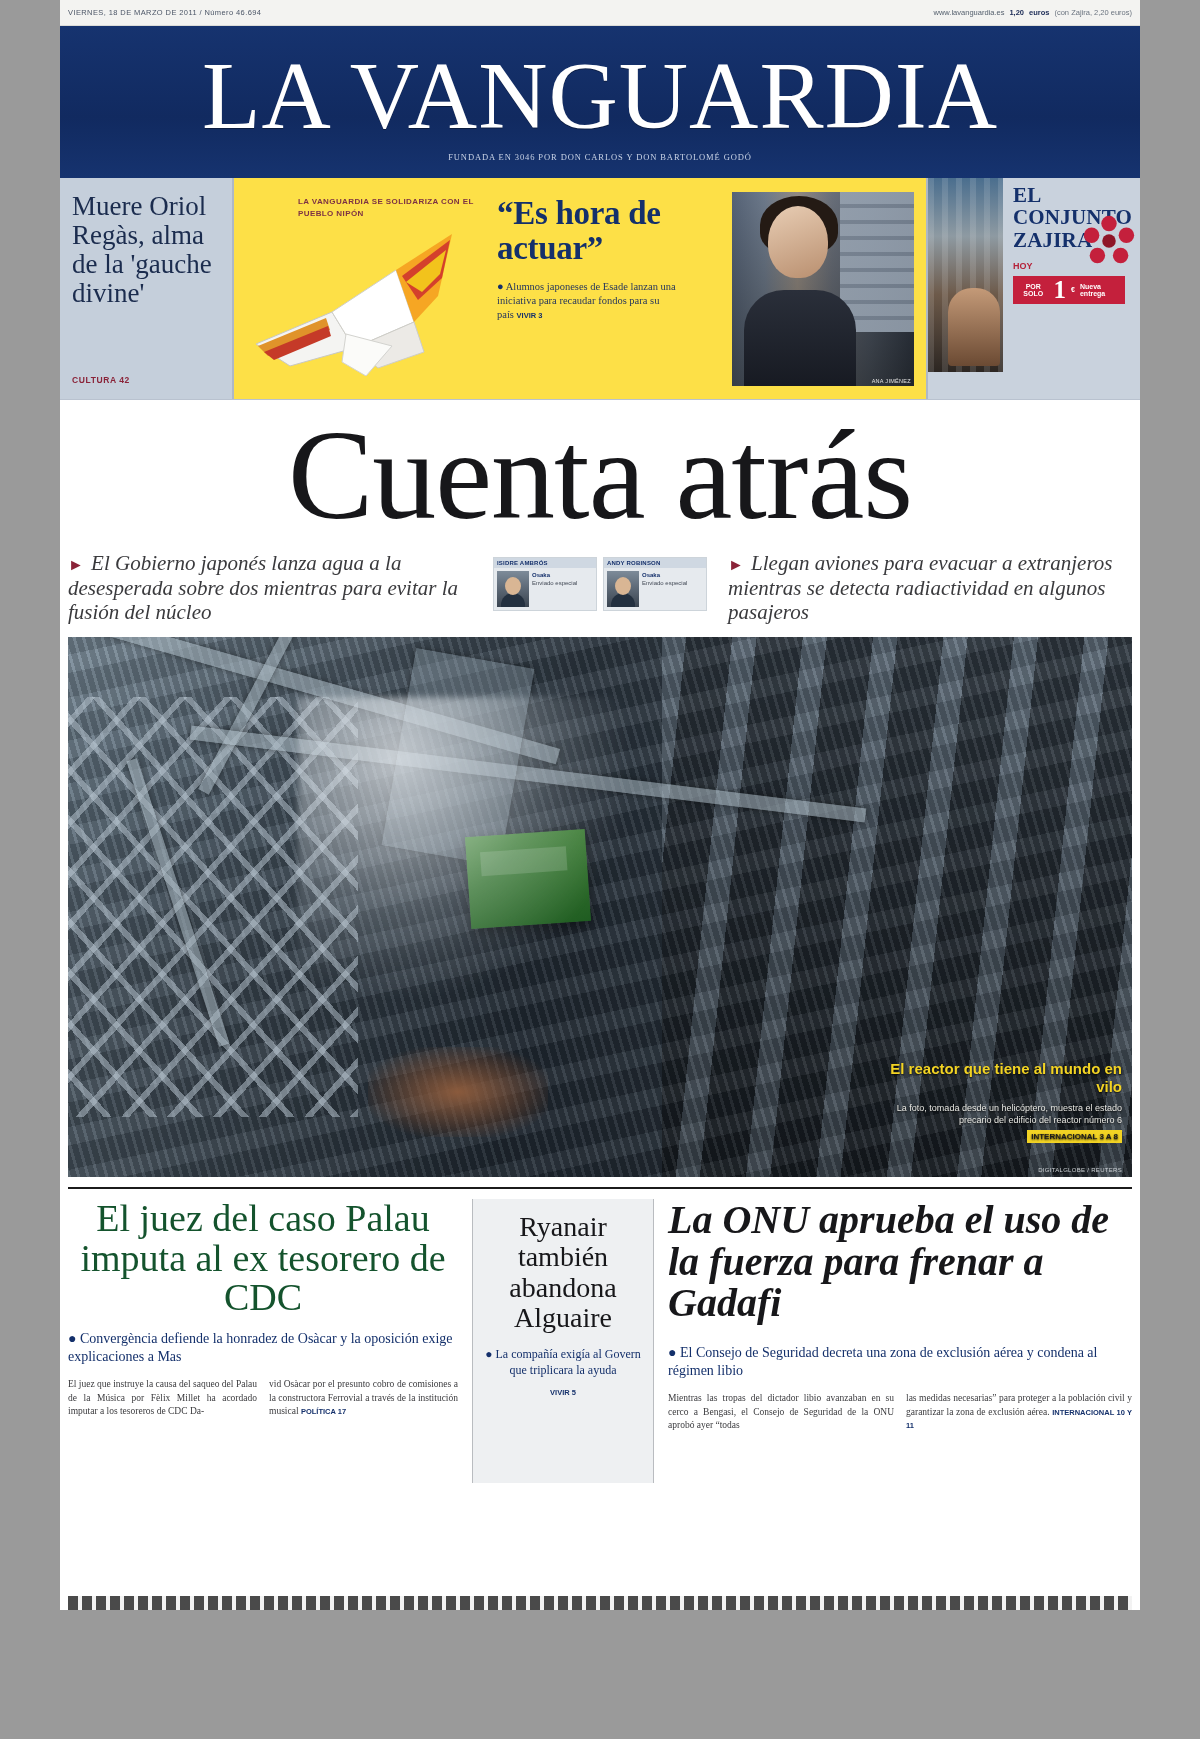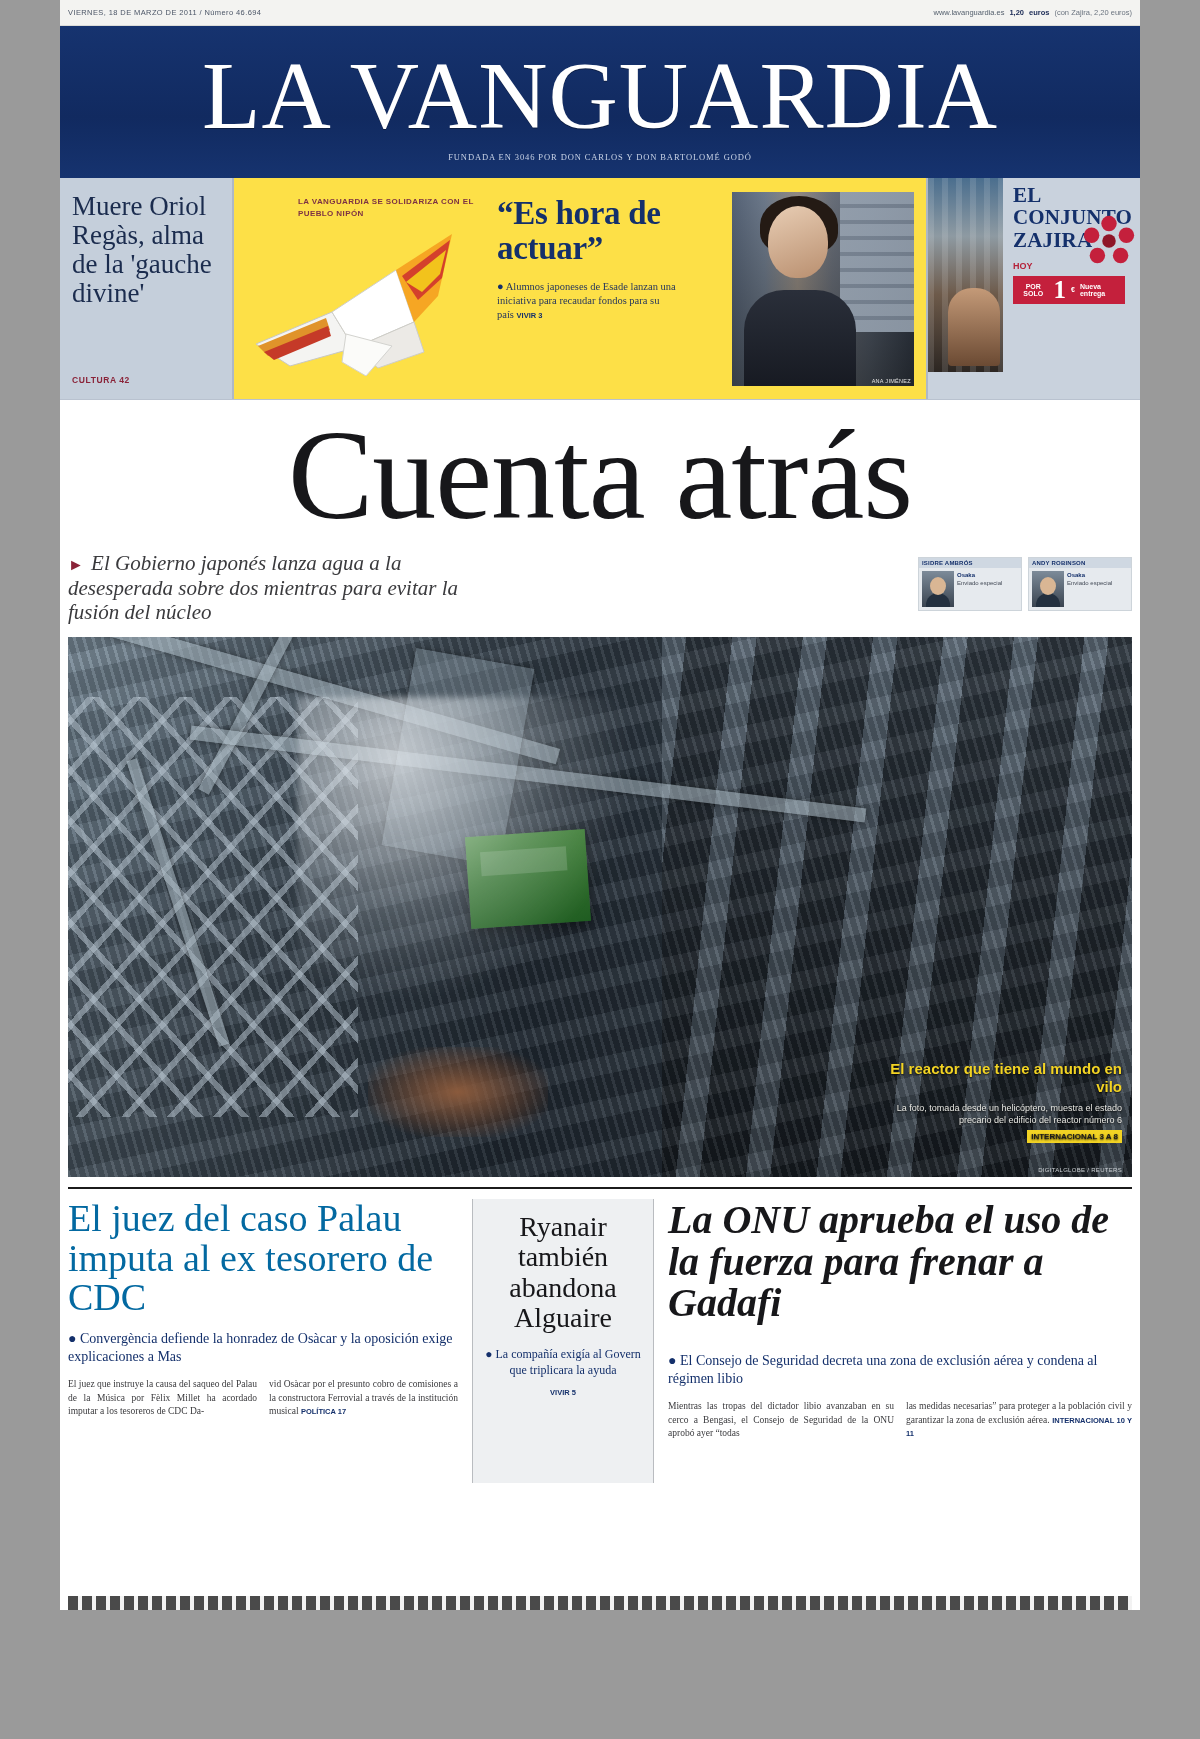--- a/index.html
+++ b/index.html
@@ -341,21 +341,21 @@
     border-top:2px solid #1b1b1b;
     padding-top:10px;
     height:296px;
   }
   .col-a { width:404px; padding-right:14px; }
   .col-b { width:182px; padding:7px 10px; border-left:1px solid #b9bcc0; border-right:1px solid #b9bcc0; background:#eef0f2;}
   .col-c { flex:1; padding-left:14px; }
 
   .col-a h2 {
     font-family:"Liberation Serif", serif;
-    font-size:38px; line-height:1.04; color:#0369a1; font-weight:normal;
+    font-size:38px; line-height:1.04; color:#14532d; font-weight:normal;text-align:center;
   }
   .col-a .sub {
     margin-top:12px;
     font-family:"Liberation Serif", serif;
     font-size:14px; line-height:1.3; color:#14306b;
   }
   .col-a .sub .dot { color:#14306b; }
   .col-a .body {
     margin-top:12px; display:flex; gap:12px;
     font-family:"Liberation Serif", serif;
@@ -383,21 +383,21 @@
     font-family:"Liberation Sans", sans-serif;
     font-size:7.5px; font-weight:bold; color:#14306b;
   }
 
   .col-c h2 {
     font-family:"Liberation Serif", serif;
     font-style:italic; font-weight:bold;
     font-size:40px; line-height:1.04; color:#17171a;
   }
   .col-c .sub {
-    margin-top:28px;
+    margin-top:20px;
     font-family:"Liberation Serif", serif;
     font-size:14px; line-height:1.3; color:#14306b;
   }
   .col-c .body {
     margin-top:12px; display:flex; gap:12px;
     font-family:"Liberation Serif", serif;
     font-size:9.5px; line-height:1.42; color:#3a3a3d; text-align:justify;
   }
   .col-c .body > div { flex:1; }
   .col-c .body .ref {
@@ -523,20 +523,24 @@
         <div class="bd">
           <div class="mug"></div>
           <div class="info">
             <b>Osaka</b><br>
             <span>Enviado especial</span>
           </div>
         </div>
       </div>
     </div>
 
+    <div class="deck right">
+      <span class="tri">►</span>
+      <span>Llegan aviones para evacuar a extranjeros mientras se detecta radiactividad en algunos pasajeros</span>
+    </div>
   </div>
 
   <div class="bigphoto">
     <div class="bp-base"></div>
     <div class="bp-slabs"></div>
     <div class="bp-rubble"></div>
     <div class="bp-truss"></div>
     <div class="bp-girder g1"></div>
     <div class="bp-girder g2"></div>
     <div class="bp-girder g3"></div>

